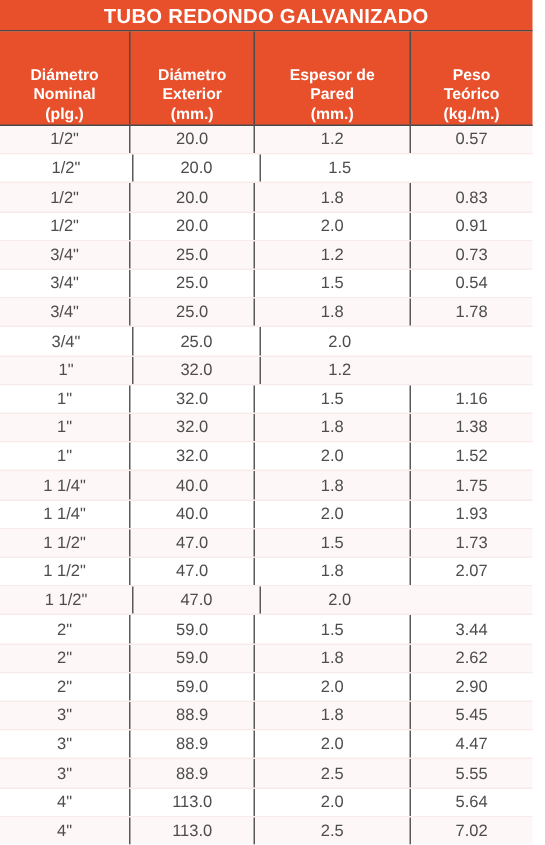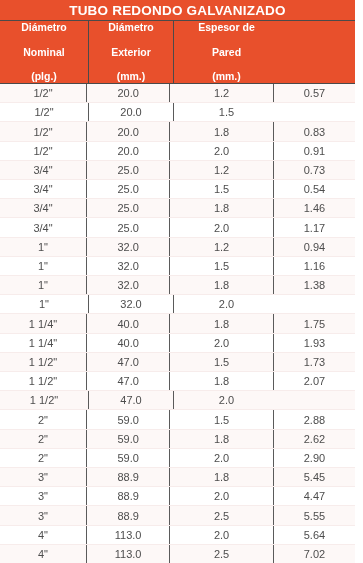--- a/index.html
+++ b/index.html
@@ -44,21 +44,21 @@
     flex: 0 0 auto;
   }
   .header-cell {
     color: #ffffff;
     font-size: 10.5px;
     font-weight: bold;
     line-height: 13px;
     display: flex;
     flex-direction: column;
     align-items: center;
-    justify-content: space-between;
+    justify-content: flex-end;
     box-sizing: border-box;
     text-align: center;
     padding: 0 6px;
   }
   .header-cell .hl { display: block; white-space: nowrap; }
   .col-0 { width: 88px; }
   .col-1 { width: 85px; }
   .col-2 { width: 106px; }
   .col-3 { width: 84px; }
   .header-cell.col-1,
@@ -115,20 +115,25 @@
     <div class="header-cell col-1">
       <span class="hl">Diámetro</span>
       <span class="hl">Exterior</span>
       <span class="hl">(mm.)</span>
     </div>
     <div class="header-cell col-2">
       <span class="hl">Espesor de</span>
       <span class="hl">Pared</span>
       <span class="hl">(mm.)</span>
     </div>
+    <div class="header-cell col-3">
+      <span class="hl">Peso</span>
+      <span class="hl">Teórico</span>
+      <span class="hl">(kg./m.)</span>
+    </div>
   </div>
 
   <div class="body-rows" id="body-rows">
       <div class="data-row stripe-a">
         <div class="data-cell col-0">1/2"</div>
         <div class="data-cell col-1">20.0</div>
         <div class="data-cell col-2">1.2</div>
         <div class="data-cell col-3">0.57</div>
       </div>
       <div class="data-row stripe-b">
@@ -157,50 +162,49 @@
       <div class="data-row stripe-b">
         <div class="data-cell col-0">3/4"</div>
         <div class="data-cell col-1">25.0</div>
         <div class="data-cell col-2">1.5</div>
         <div class="data-cell col-3">0.54</div>
       </div>
       <div class="data-row stripe-a">
         <div class="data-cell col-0">3/4"</div>
         <div class="data-cell col-1">25.0</div>
         <div class="data-cell col-2">1.8</div>
-        <div class="data-cell col-3">1.46</div>
-      </div>
-      <div class="data-row stripe-b">
-        <div class="data-cell col-0">3/4"</div>
-        <div class="data-cell col-1">25.0</div>
-        <div class="data-cell col-2">2.0</div>
-        <div class="data-cell col-3">1.17</div>
+        <div class="data-cell col-3">1.78</div>
+      </div>
+      <div class="data-row stripe-b">
+        <div class="data-cell col-0">3/4"</div>
+        <div class="data-cell col-1">25.0</div>
+        <div class="data-cell col-2">2.0</div>
       </div>
       <div class="data-row stripe-a">
         <div class="data-cell col-0">1"</div>
         <div class="data-cell col-1">32.0</div>
         <div class="data-cell col-2">1.2</div>
-        <div class="data-cell col-3">0.94</div>
       </div>
       <div class="data-row stripe-b">
         <div class="data-cell col-0">1"</div>
         <div class="data-cell col-1">32.0</div>
         <div class="data-cell col-2">1.5</div>
         <div class="data-cell col-3">1.16</div>
       </div>
       <div class="data-row stripe-a">
         <div class="data-cell col-0">1"</div>
         <div class="data-cell col-1">32.0</div>
         <div class="data-cell col-2">1.8</div>
         <div class="data-cell col-3">1.38</div>
       </div>
       <div class="data-row stripe-b">
         <div class="data-cell col-0">1"</div>
         <div class="data-cell col-1">32.0</div>
         <div class="data-cell col-2">2.0</div>
+        <div class="data-cell col-3">1.52</div>
       </div>
       <div class="data-row stripe-a">
         <div class="data-cell col-0">1 1/4"</div>
         <div class="data-cell col-1">40.0</div>
         <div class="data-cell col-2">1.8</div>
         <div class="data-cell col-3">1.75</div>
       </div>
       <div class="data-row stripe-b">
         <div class="data-cell col-0">1 1/4"</div>
         <div class="data-cell col-1">40.0</div>
@@ -221,21 +225,21 @@
       </div>
       <div class="data-row stripe-a">
         <div class="data-cell col-0">1 1/2"</div>
         <div class="data-cell col-1">47.0</div>
         <div class="data-cell col-2">2.0</div>
       </div>
       <div class="data-row stripe-b">
         <div class="data-cell col-0">2"</div>
         <div class="data-cell col-1">59.0</div>
         <div class="data-cell col-2">1.5</div>
-        <div class="data-cell col-3">2.88</div>
+        <div class="data-cell col-3">3.44</div>
       </div>
       <div class="data-row stripe-a">
         <div class="data-cell col-0">2"</div>
         <div class="data-cell col-1">59.0</div>
         <div class="data-cell col-2">1.8</div>
         <div class="data-cell col-3">2.62</div>
       </div>
       <div class="data-row stripe-b">
         <div class="data-cell col-0">2"</div>
         <div class="data-cell col-1">59.0</div>

